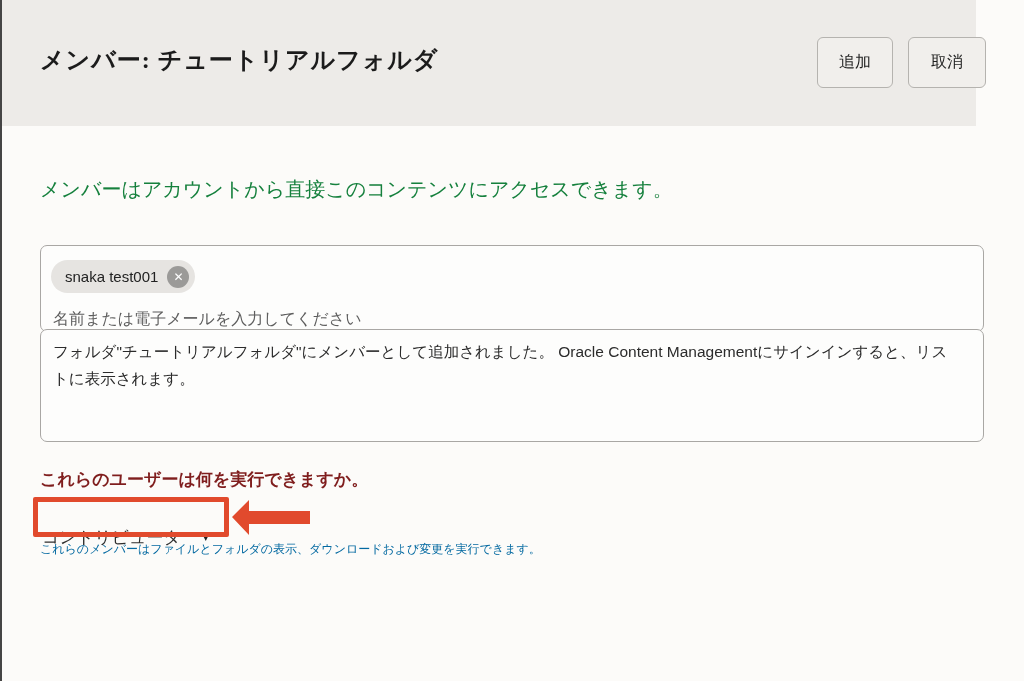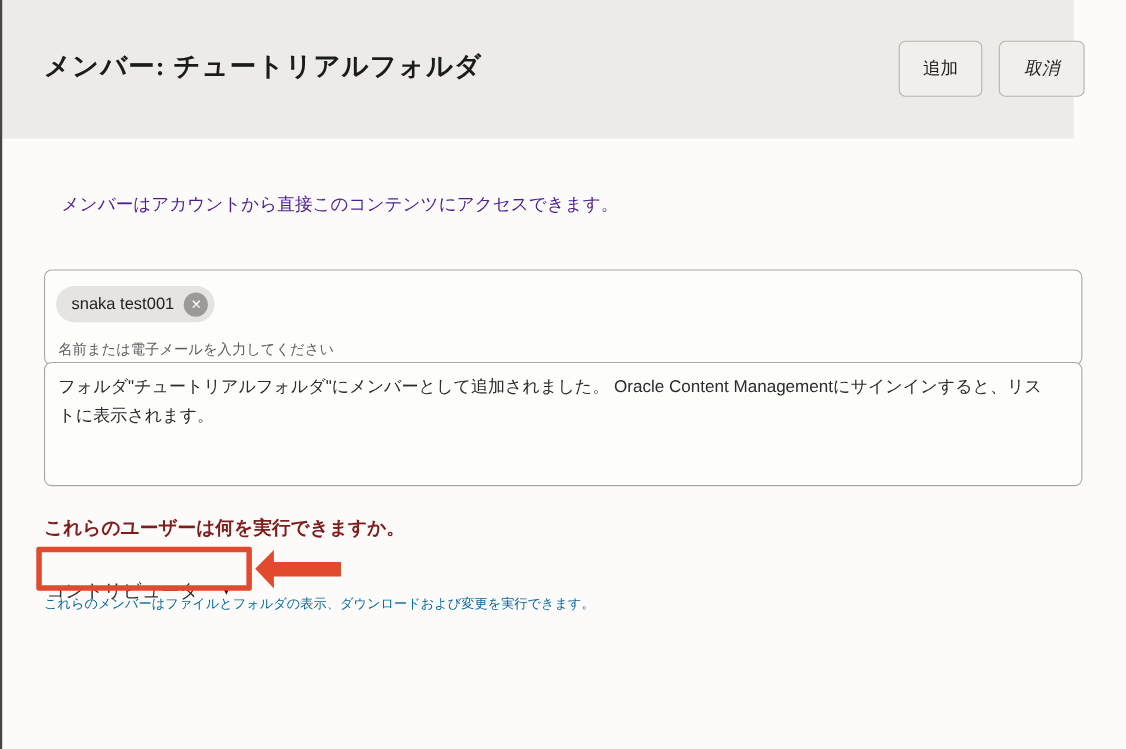--- a/index.html
+++ b/index.html
@@ -28,26 +28,26 @@
     font-family: "Liberation Serif", "DejaVu Serif", serif;
     font-weight: bold; font-size: 24px; letter-spacing: 1px; color: #1b1b1b;
   }
   .hbtn {
     position: absolute; top: 37px; height: 51px;
     background: #f1efec; border: 1px solid #b5b3af; border-radius: 6px;
     font-family: "Liberation Sans", "DejaVu Sans", sans-serif;
     font-size: 16px; color: #1f1f1f; cursor: pointer;
   }
   .btn-add    { left: 817px; width: 76px; }
-  .btn-cancel { left: 908px; width: 78px; font-style: italic; }
+  .btn-cancel { left: 908px; width: 78px; }
 
   
   .instruction {
-    position: absolute; left: 56px; top: 176px;
-    font-size: 16px; color: #4c1d95;
+    position: absolute; left: 40px; top: 176px;
+    font-size: 20px; color: #15803d;
   }
 
   .members-box {
     position: absolute; left: 40px; top: 221px; width: 944px; height: 87px;
     background: #fdfdfc; border: 1px solid #a9a7a4; border-radius: 7px;
     overflow: hidden; cursor: text; margin-top: 24px;
   }
   .chip {
     position: absolute; left: 10px; top: 14px; height: 33px;
     display: inline-flex; align-items: center;
@@ -55,21 +55,21 @@
     font-size: 15px; color: #222;
   }
   .chip-x {
     width: 22px; height: 22px; margin-left: 9px; border-radius: 50%;
     background: #9b9a98; color: #ffffff; font-size: 12px; font-weight: bold;
     display: inline-flex; align-items: center; justify-content: center;
     cursor: pointer;
   }
   .placeholder {
     position: absolute; left: 12px; top: 63px;
-    font-size: 13px; color: #5d5d5d; white-space: nowrap;
+    font-size: 16px; color: #5d5d5d; white-space: nowrap;
   }
 
   .message-box {
     position: absolute; left: 40px; top: 329px; width: 944px; height: 113px;
     background: #fdfdfc; border: 1px solid #a9a7a4; border-radius: 7px;
     cursor: text;
   }
   .message-text {
     position: absolute; left: 12px; top: 8px; width: 908px;
     font-size: 15.5px; line-height: 27px; color: #2b2b2b;

